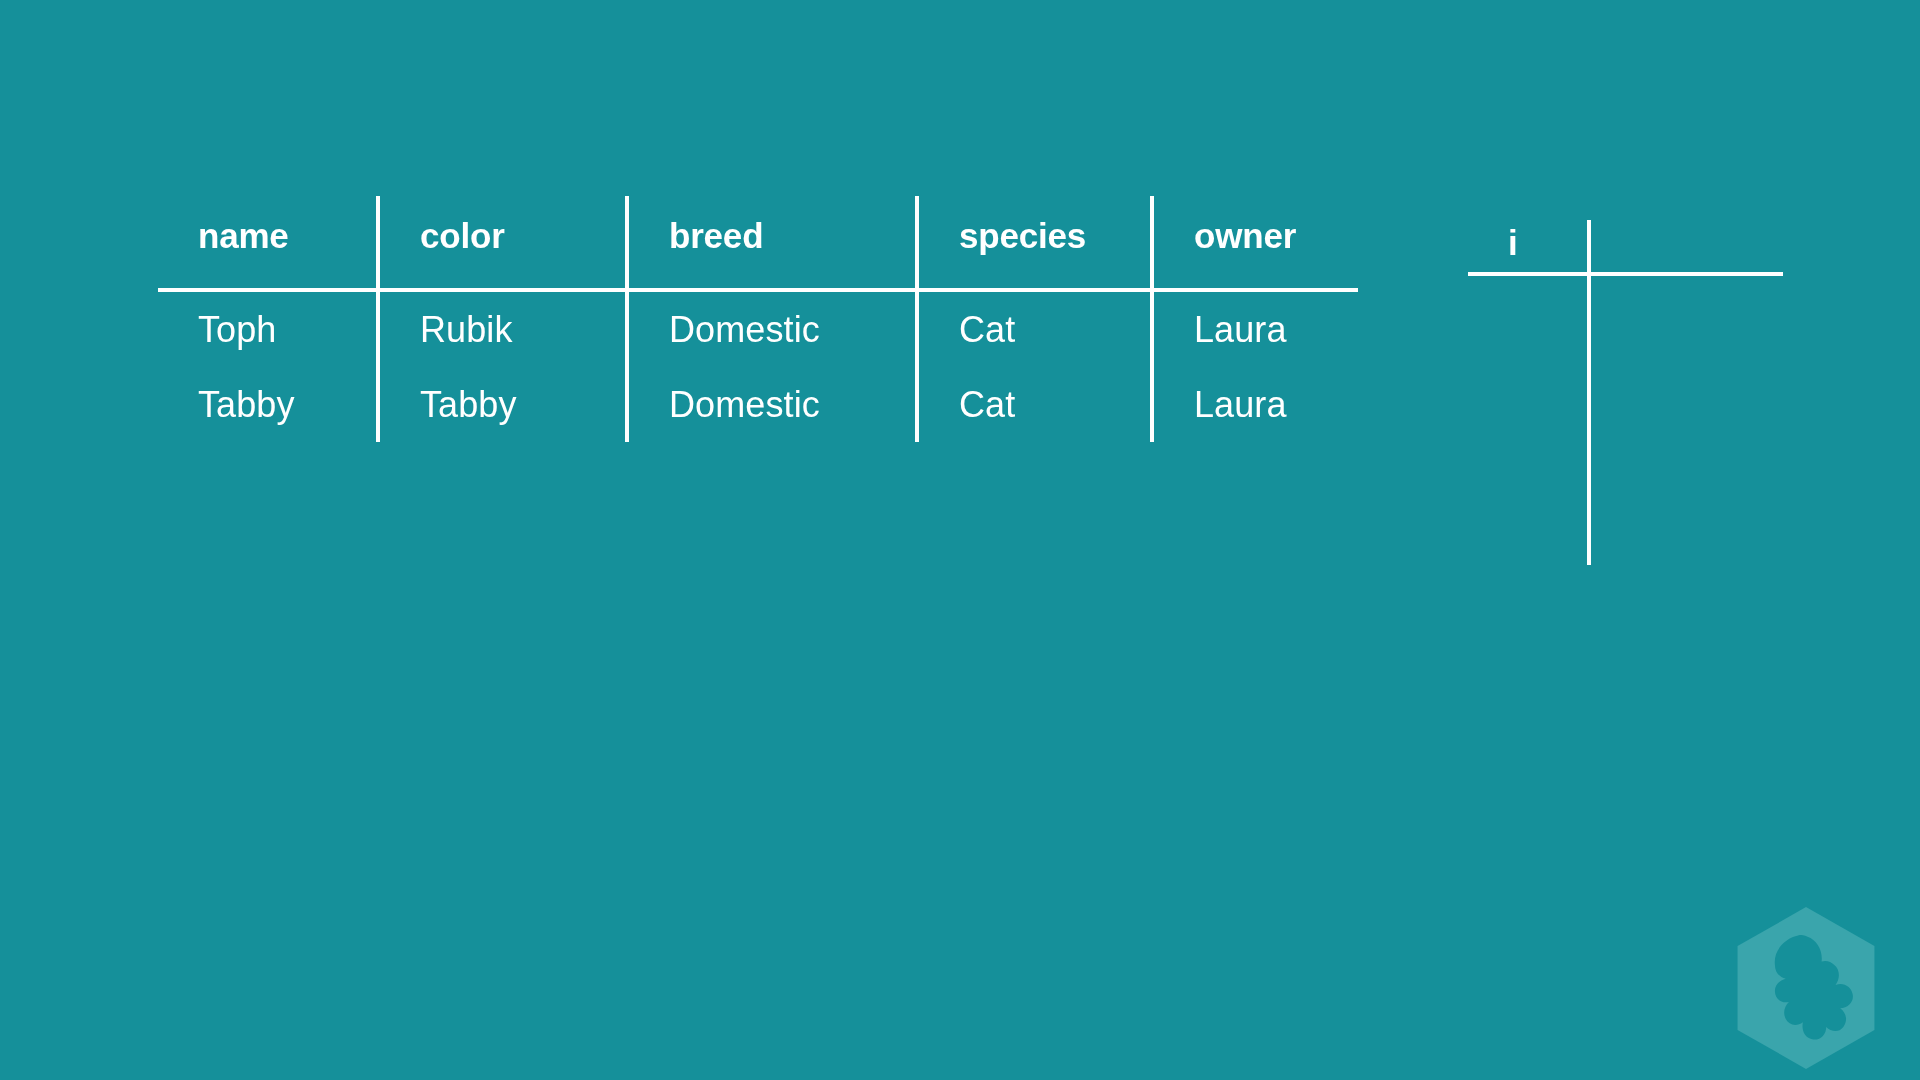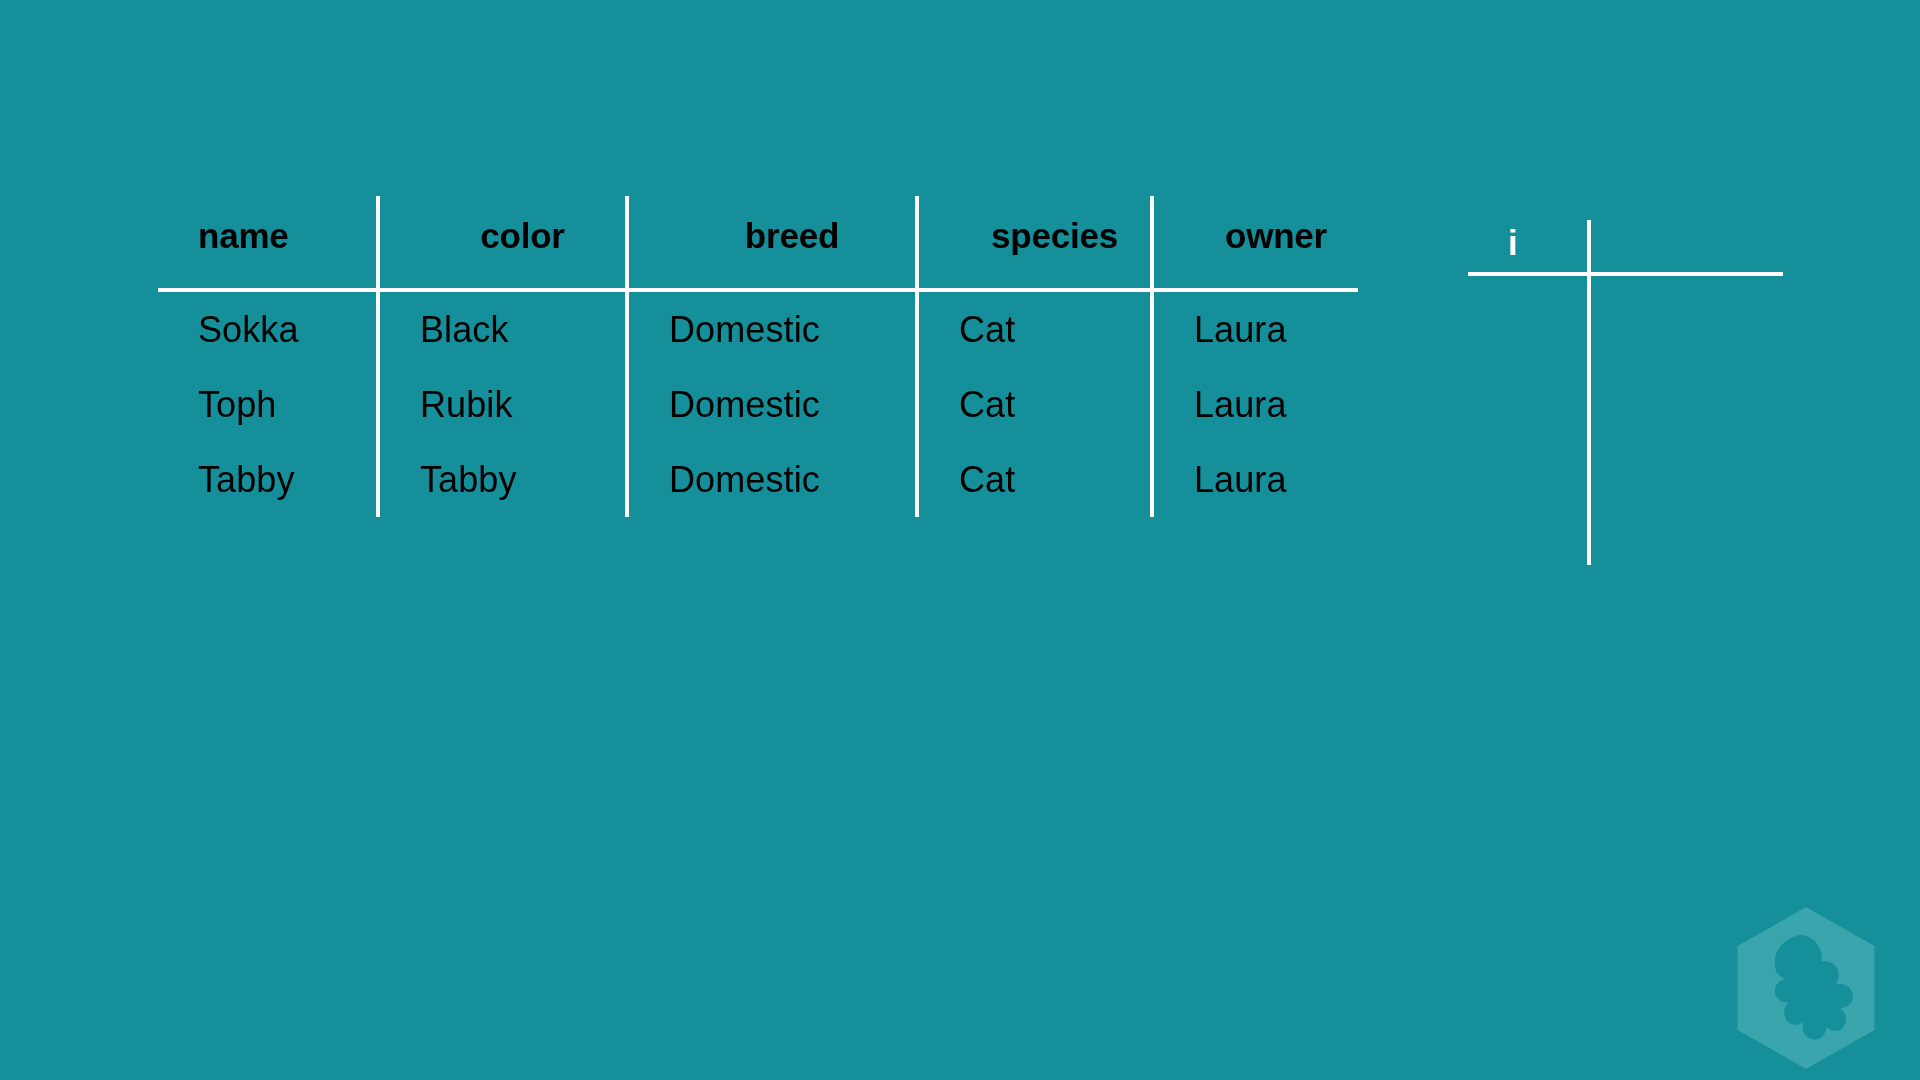--- a/index.html
+++ b/index.html
@@ -38,21 +38,21 @@
   }
 
   table.pets col.c-name    { width: 220px; }
   table.pets col.c-color   { width: 249px; }
   table.pets col.c-breed   { width: 290px; }
   table.pets col.c-species { width: 235px; }
   table.pets col.c-owner   { width: 206px; }
 
   table.pets th,
   table.pets td {
-    color: #000000;
+    color: #ffffff;
     text-align: left;
     padding: 0 0 0 40px;
     vertical-align: middle;
     white-space: nowrap;
   }
 
   table.pets thead th {
     font-size: 35px;
     font-weight: bold;
     letter-spacing: -0.2px;
@@ -70,21 +70,20 @@
 
   
   table.pets th + th,
   table.pets td + td {
     border-left: 4px solid #ffffff;
   }
 
   
   table.pets thead th + th {
     border-left: 4px solid #ffffff;
-    text-align: center;
   }
 
   
   #extra-col {
     position: absolute;
     left: 1468px;
     top: 196px;
     width: 315px;
   }
   #extra-col .extra-head {
@@ -142,27 +141,20 @@
         <tr>
           <th>name</th>
           <th>color</th>
           <th>breed</th>
           <th>species</th>
           <th>owner</th>
         </tr>
       </thead>
       <tbody>
         <tr>
-          <td>Sokka</td>
-          <td>Black</td>
-          <td>Domestic</td>
-          <td>Cat</td>
-          <td>Laura</td>
-        </tr>
-        <tr>
           <td>Toph</td>
           <td>Rubik</td>
           <td>Domestic</td>
           <td>Cat</td>
           <td>Laura</td>
         </tr>
         <tr>
           <td>Tabby</td>
           <td>Tabby</td>
           <td>Domestic</td>

